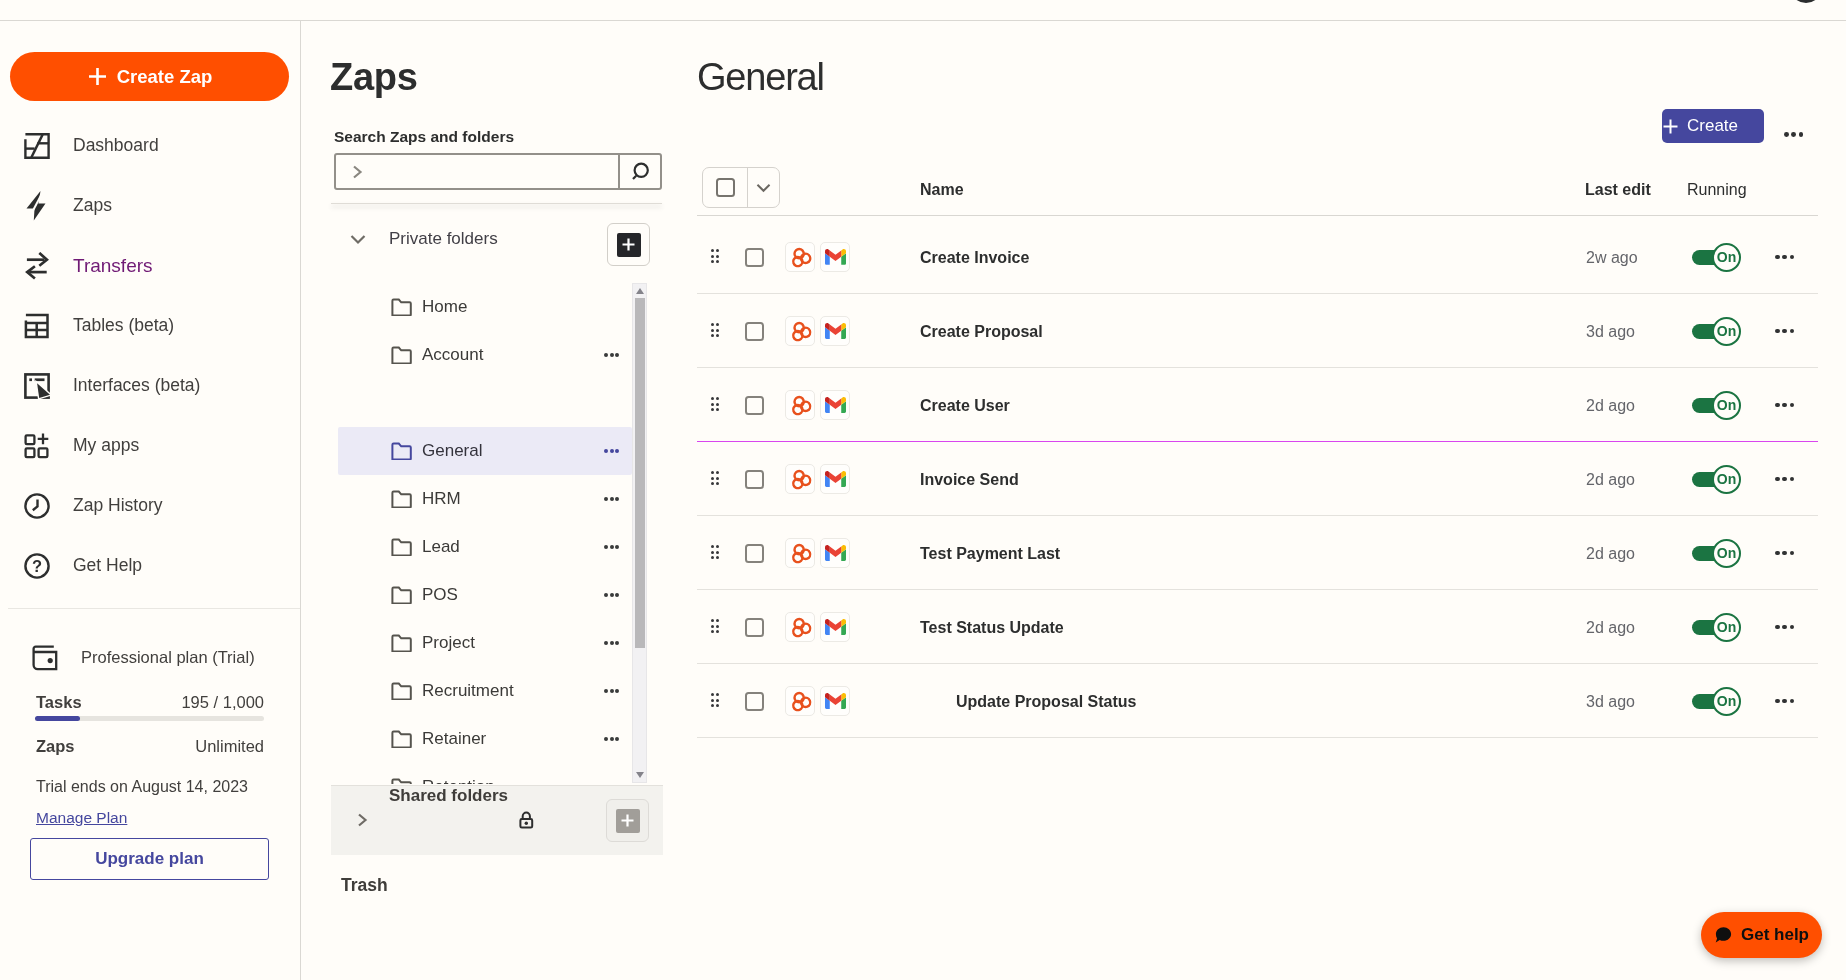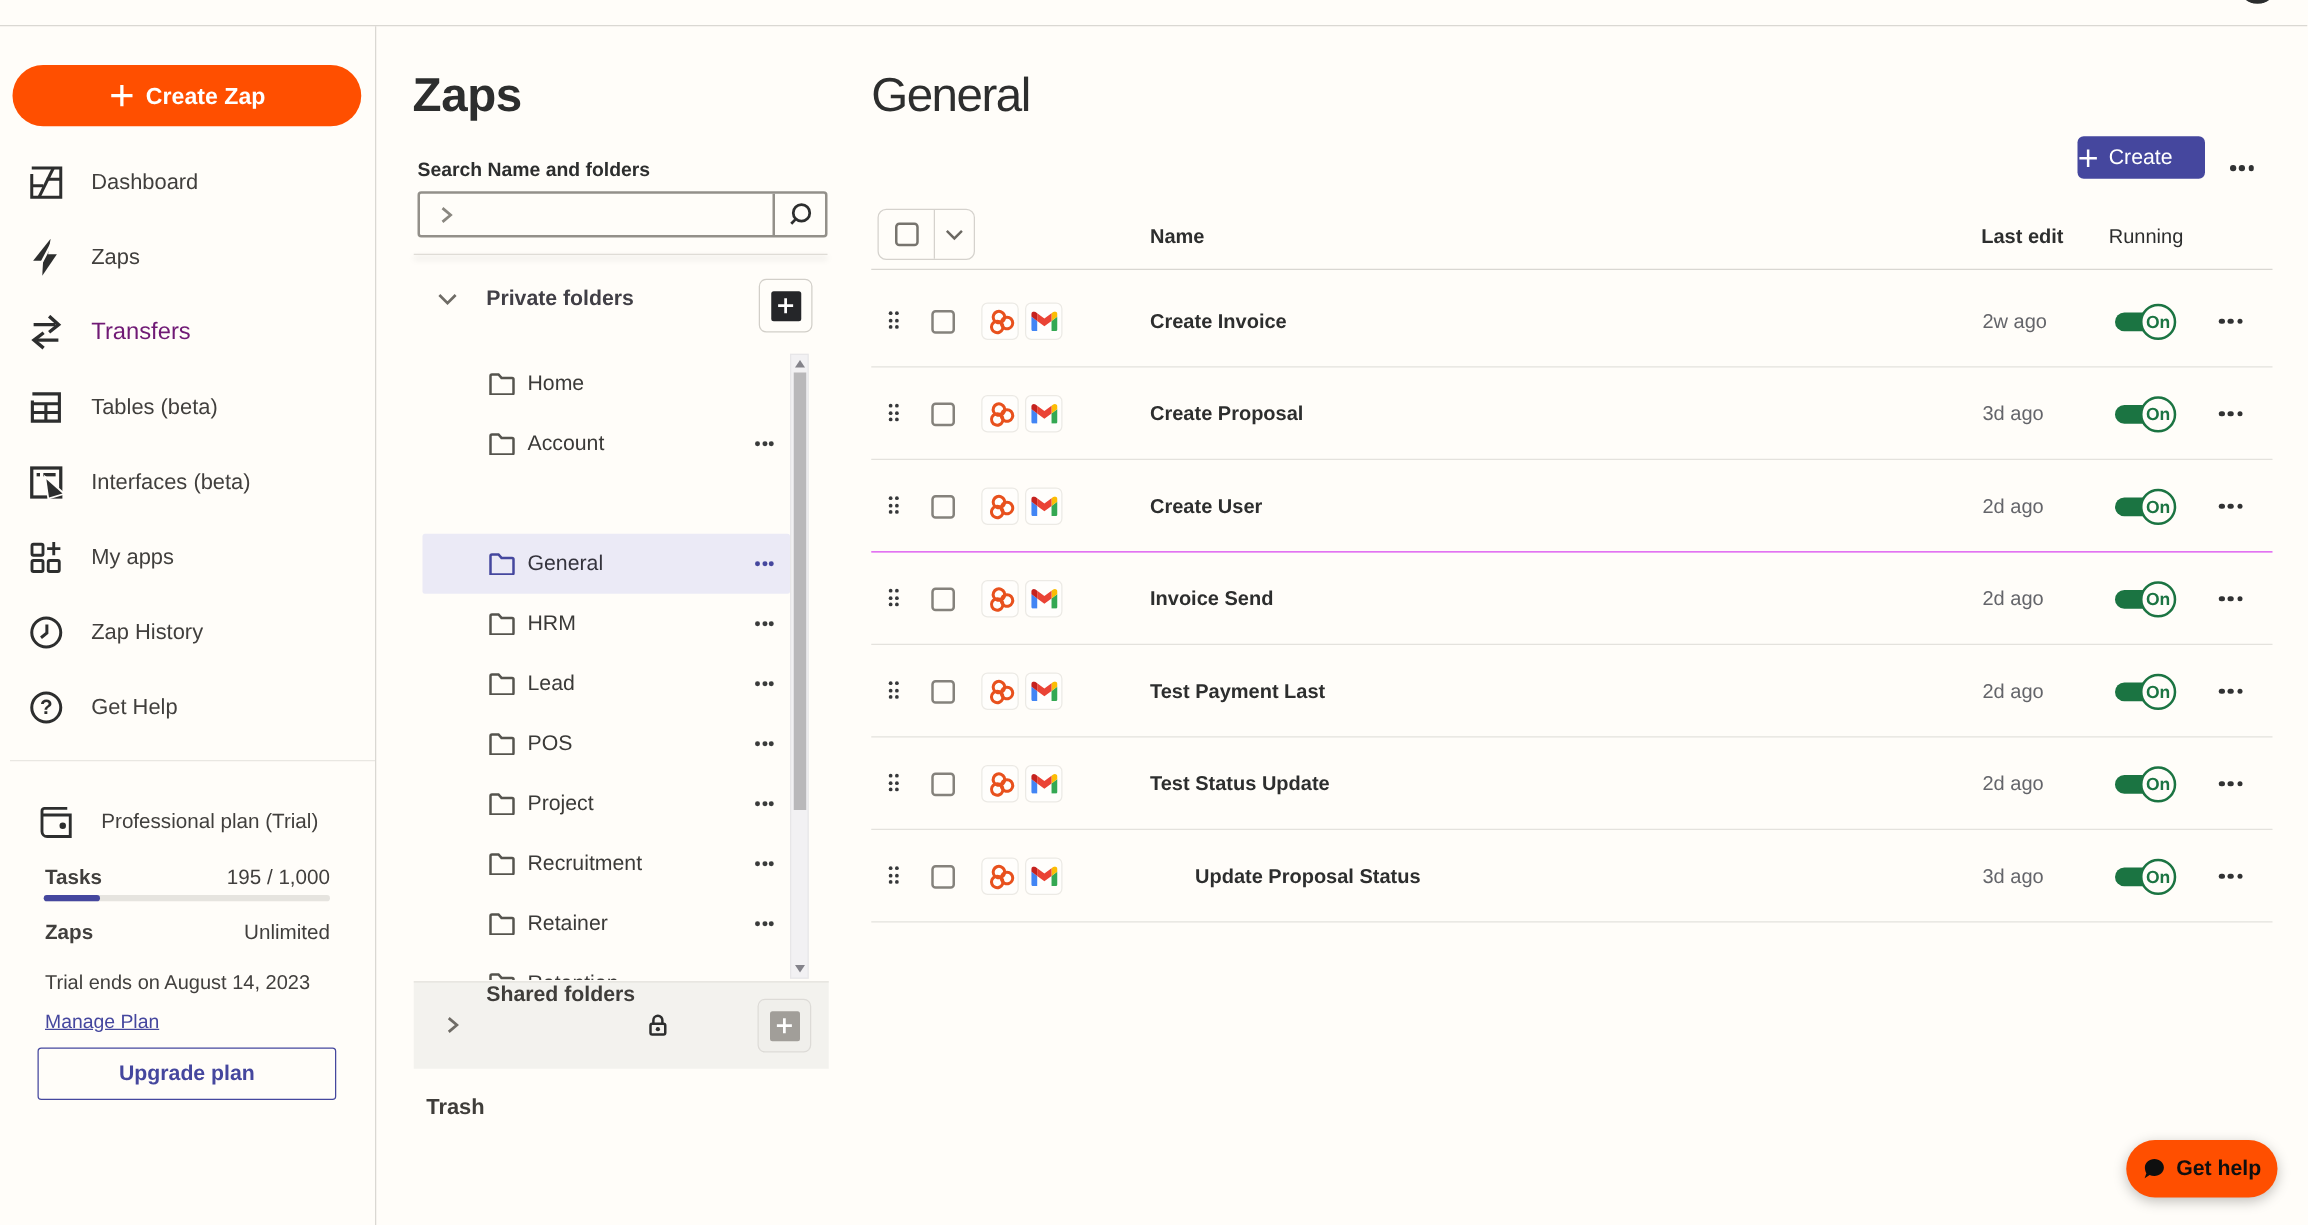--- a/index.html
+++ b/index.html
@@ -102,39 +102,39 @@
 <div class="a" style="left:150px;top:693px;width:114px;text-align:right;font-size:16.5px;color:#413f3d;">195 / 1,000</div>
 <div class="a" style="left:35px;top:716px;width:229px;height:5px;border-radius:2.5px;background:#e6e4df;">
     <div style="width:45px;height:5px;border-radius:2.5px;background:#45479e;"></div>
   </div>
 <div class="a" style="left:36px;top:737px;font-size:16.5px;font-weight:bold;color:#413f3d;">Zaps</div>
 <div class="a" style="left:150px;top:737px;width:114px;text-align:right;font-size:16.5px;color:#413f3d;">Unlimited</div>
 <div class="a" style="left:36px;top:778px;font-size:16px;color:#413f3d;">Trial ends on August 14, 2023</div>
 <div class="a" style="left:36px;top:809px;font-size:15.5px;color:#45479e;text-decoration:underline;">Manage Plan</div>
 <div class="a" style="left:30px;top:838px;width:239px;height:42px;border:1.5px solid #45479e;border-radius:3px;display:flex;align-items:center;justify-content:center;color:#45479e;font-size:17px;font-weight:bold;">Upgrade plan</div>
 <div class="a" style="left:330px;top:56px;font-size:38px;font-weight:bold;letter-spacing:-0.3px;color:#2d2e2e;">Zaps</div>
-<div class="a" style="left:334px;top:128px;font-size:15.5px;font-weight:bold;color:#2d2e2e;">Search Name and folders</div>
+<div class="a" style="left:334px;top:128px;font-size:15.5px;font-weight:bold;color:#2d2e2e;">Search Zaps and folders</div>
 <div class="a" style="left:334px;top:153px;width:328px;height:37px;border:2px solid #93908a;border-radius:3px;display:flex;">
 <div style="flex:1;display:flex;align-items:center;padding-left:14px;">
       <svg width="14" height="16" viewBox="0 0 14 16" fill="none" stroke="#8a8780" stroke-width="2.2">
         <path d="M4 2.5 L10.5 8 L4 13.5"></path>
       </svg>
     </div>
 <div style="width:42px;border-left:2px solid #93908a;display:flex;align-items:center;justify-content:center;">
       <svg width="22" height="22" viewBox="0 0 22 22" fill="none" stroke="#2d2e2e" stroke-width="2.2">
         <circle cx="12.2" cy="9.3" r="6.6"></circle>
         <path d="M7.2 14.7 L4 18"></path>
       </svg>
     </div>
   </div>
 <div class="a" style="left:331px;top:203px;width:331px;height:1px;background:#dfdcd6;box-shadow:0 3px 5px rgba(0,0,0,0.22);"></div>
 <div class="a" style="left:349px;top:232px;"><svg width="18" height="14" viewBox="0 0 18 14" fill="none" stroke="#6f6c66" stroke-width="2.2">
       <path d="M2.5 4 L9 10.5 L15.5 4"></path>
     </svg></div>
-<div class="a" style="left:389px;top:229px;font-size:17px;font-weight:bold;color:#413f46;">Private folders</div>
+<div class="a" style="left:389px;top:229px;font-size:17px;font-weight:normal;color:#413f46;">Private folders</div>
 <div class="a" style="left:607px;top:223px;width:43px;height:43px;background:#fffdf9;border:1px solid #d2cfc9;border-radius:6px;display:flex;align-items:center;justify-content:center;">
 <div style="width:24px;height:24px;background:#252629;border-radius:2px;display:flex;align-items:center;justify-content:center;">
       <svg width="15" height="15" viewBox="0 0 15 15" stroke="#fff" stroke-width="2.2">
         <path d="M7.5 1.5 V13.5 M1.5 7.5 H13.5"></path>
       </svg>
     </div>
   </div>
 <div class="a" style="left:300px;top:283px;width:332px;height:501px;overflow:hidden;">
 <div style="position:absolute;left:38px;top:0px;width:294px;height:48px;border-radius:2px;">
 <div style="position:absolute;left:53px;top:15px;"><svg width="21" height="18" viewBox="0 0 21 18" fill="none" stroke="#56544e" stroke-width="2">

